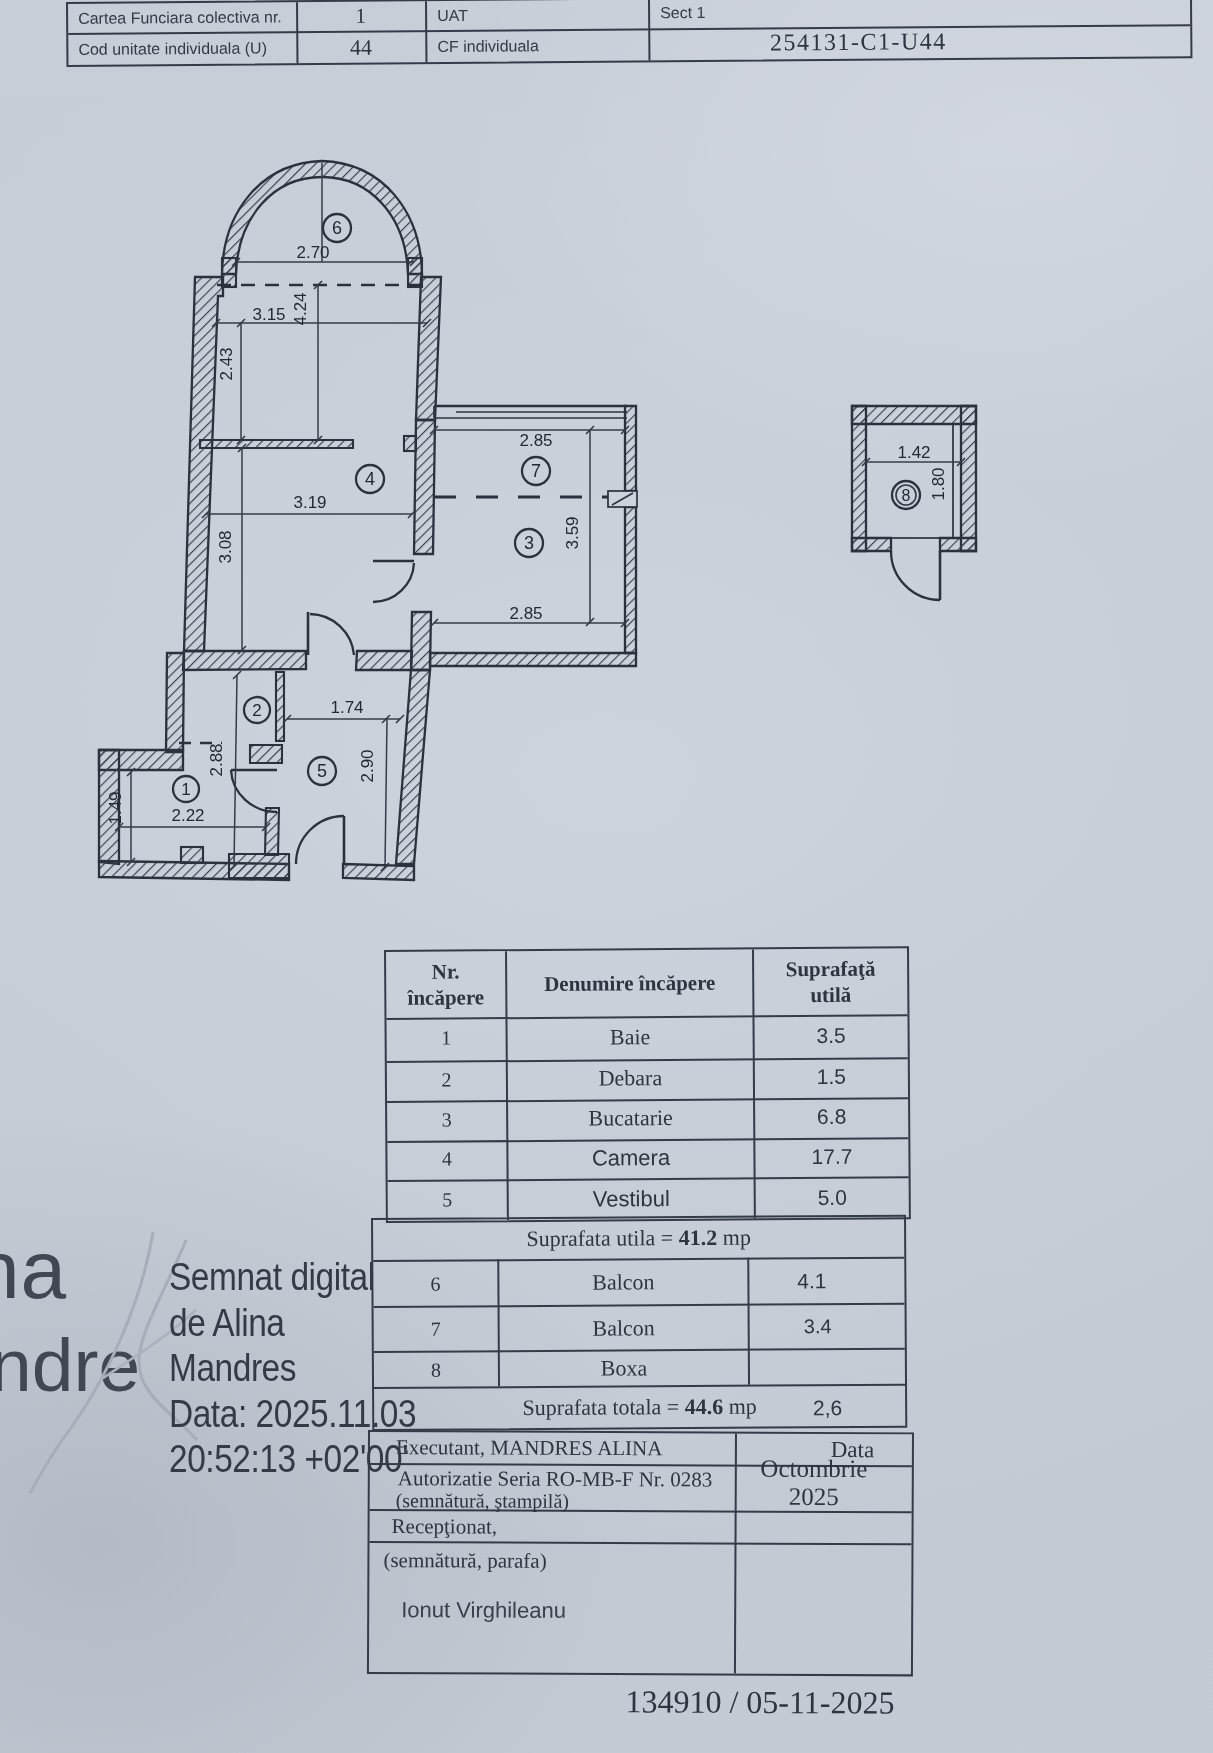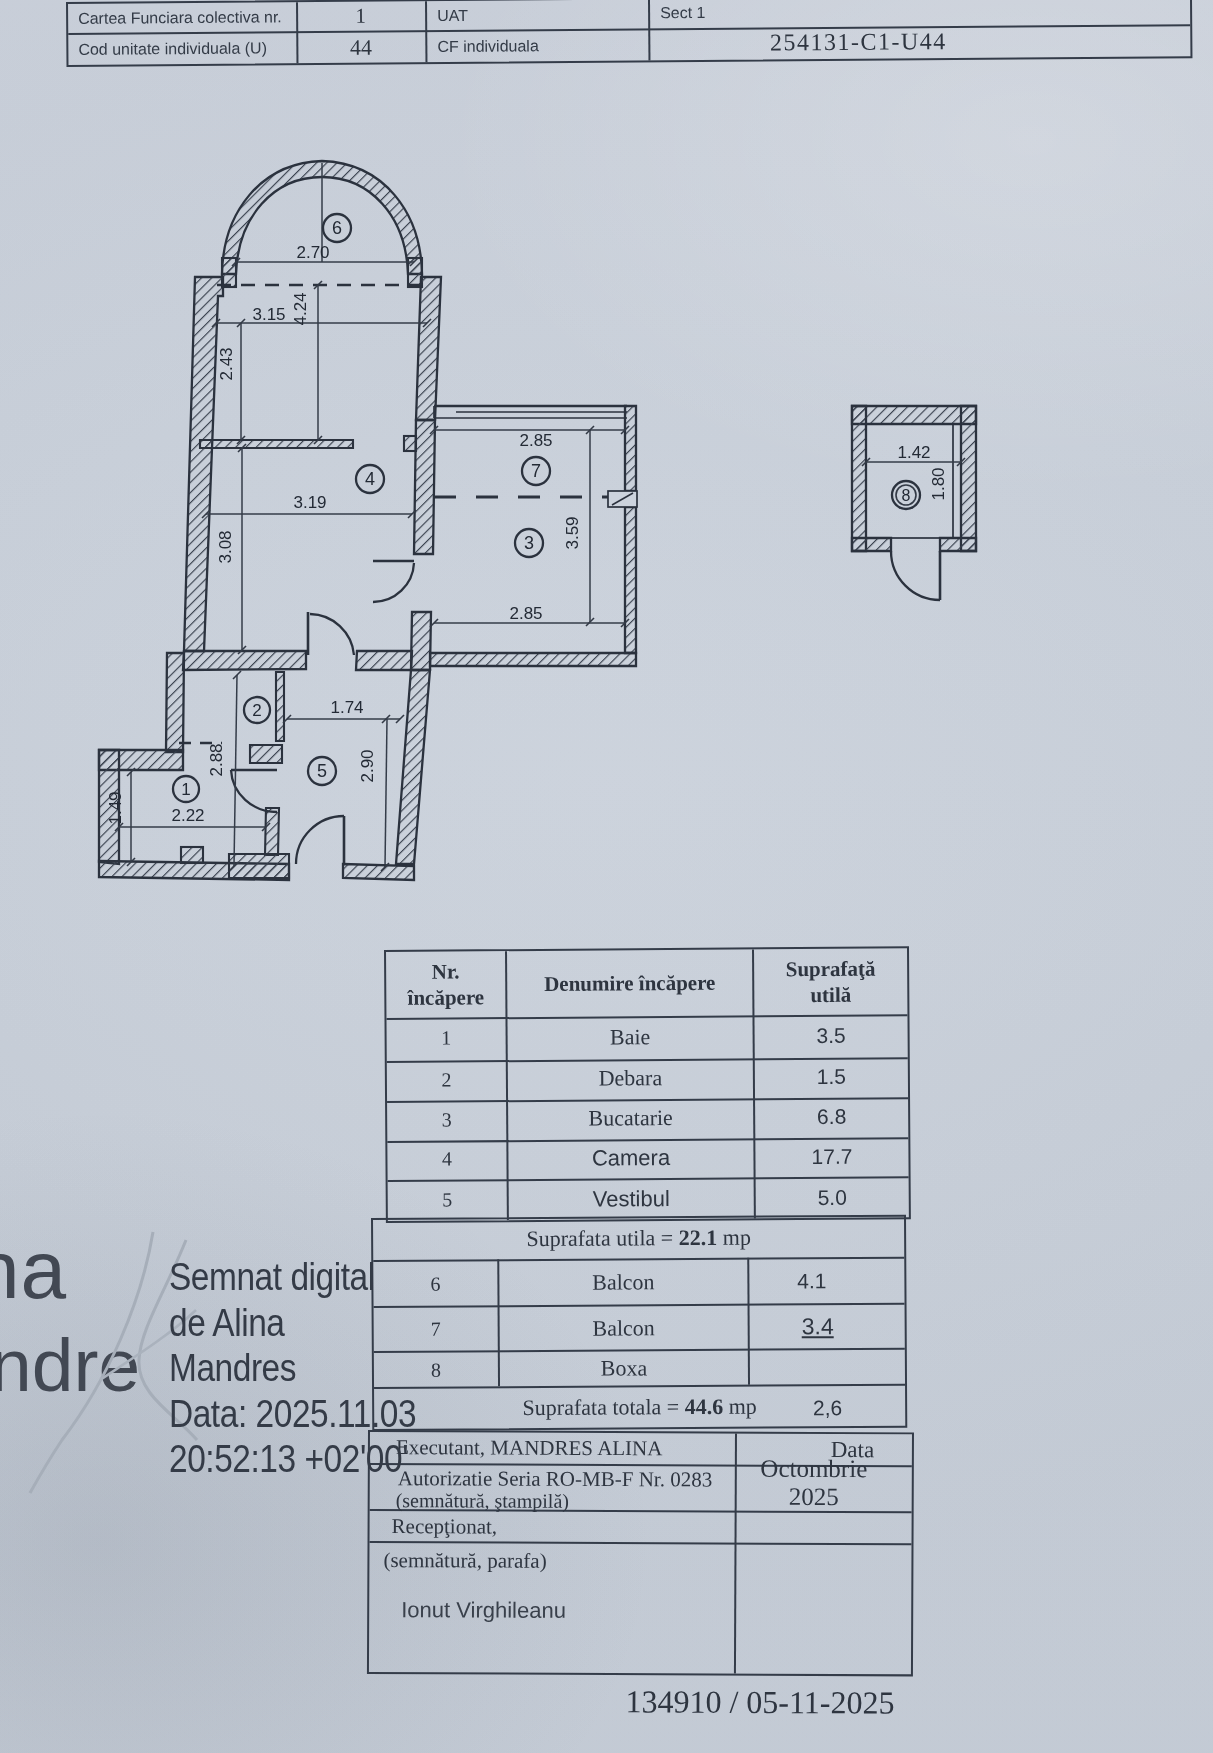--- a/index.html
+++ b/index.html
@@ -312,35 +312,35 @@
   <div class="cell" style="left:121px;top:189px;width:245px;height:37px;font-size:22px;">Camera</div>
   <div class="cell" style="left:368px;top:189px;width:153px;height:37px;font-size:21px;">17.7</div>
 
   <div class="cell ser" style="left:0;top:228px;width:119px;height:41px;font-size:20px;">5</div>
   <div class="cell" style="left:121px;top:228px;width:245px;height:41px;font-size:22px;">Vestibul</div>
   <div class="cell" style="left:368px;top:228px;width:153px;height:41px;font-size:21px;">5.0</div>
 </div>
 
 <div class="abs" id="tbl2" style="left:371px;top:1218px;width:531px;height:209px;border:2px solid #343c49;transform:rotate(-0.35deg);transform-origin:0 0;">
 
-  <div class="cell ser" style="left:0;top:0px;width:531px;height:40px;font-size:22px;">Suprafata utila =&nbsp;<b>22.1</b>&nbsp;mp</div>
+  <div class="cell ser" style="left:0;top:0px;width:531px;height:40px;font-size:22px;">Suprafata utila =&nbsp;<b>41.2</b>&nbsp;mp</div>
   <div class="line" style="left:0;top:40px;width:531px;height:2px;"></div>
   <div class="line" style="left:124px;top:40px;width:2px;height:127px;"></div>
   <div class="line" style="left:374px;top:40px;width:2px;height:127px;"></div>
   <div class="line" style="left:0;top:86px;width:531px;height:2px;"></div>
   <div class="line" style="left:0;top:131px;width:531px;height:2px;"></div>
   <div class="line" style="left:0;top:167px;width:531px;height:2px;"></div>
 
   <div class="cell ser" style="left:0;top:42px;width:124px;height:44px;font-size:20px;">6</div>
   <div class="cell ser" style="left:126px;top:42px;width:248px;height:44px;font-size:22px;">Balcon</div>
   <div class="cell" style="left:376px;top:42px;width:125px;height:44px;font-size:21px;">4.1</div>
 
   <div class="cell ser" style="left:0;top:88px;width:124px;height:43px;font-size:20px;">7</div>
   <div class="cell ser" style="left:126px;top:88px;width:248px;height:43px;font-size:22px;">Balcon</div>
-  <div class="cell" style="left:376px;top:88px;width:136px;height:43px;font-size:23px;text-decoration:underline;">3.4</div>
+  <div class="cell" style="left:376px;top:88px;width:136px;height:43px;font-size:20px;">3.4</div>
 
   <div class="cell ser" style="left:0;top:133px;width:124px;height:34px;font-size:20px;">8</div>
   <div class="cell ser" style="left:126px;top:133px;width:248px;height:34px;font-size:22px;">Boxa</div>
   <div class="cell" style="left:376px;top:133px;width:155px;height:34px;font-size:21px;margin-top:41px;">2,6</div>
 
   <div class="cell ser" style="left:0;top:169px;width:531px;height:40px;font-size:22px;">Suprafata totala =&nbsp;<b>44.6</b>&nbsp;mp</div>
 </div>
 
 <div class="abs" id="tbl3" style="left:368px;top:1430px;width:542px;height:240px;border:2px solid #343c49;transform:rotate(0.25deg);transform-origin:0 0;">
   <div class="line" style="left:365px;top:0;width:2px;height:240px;"></div>

